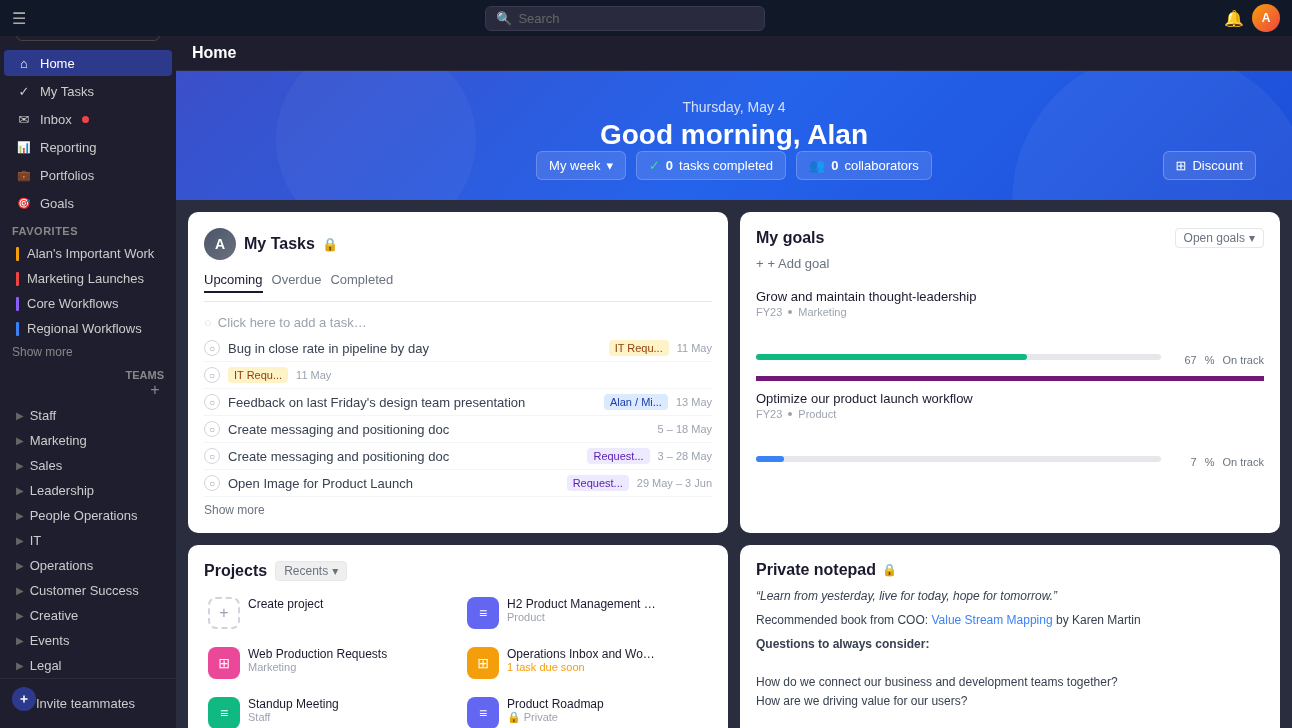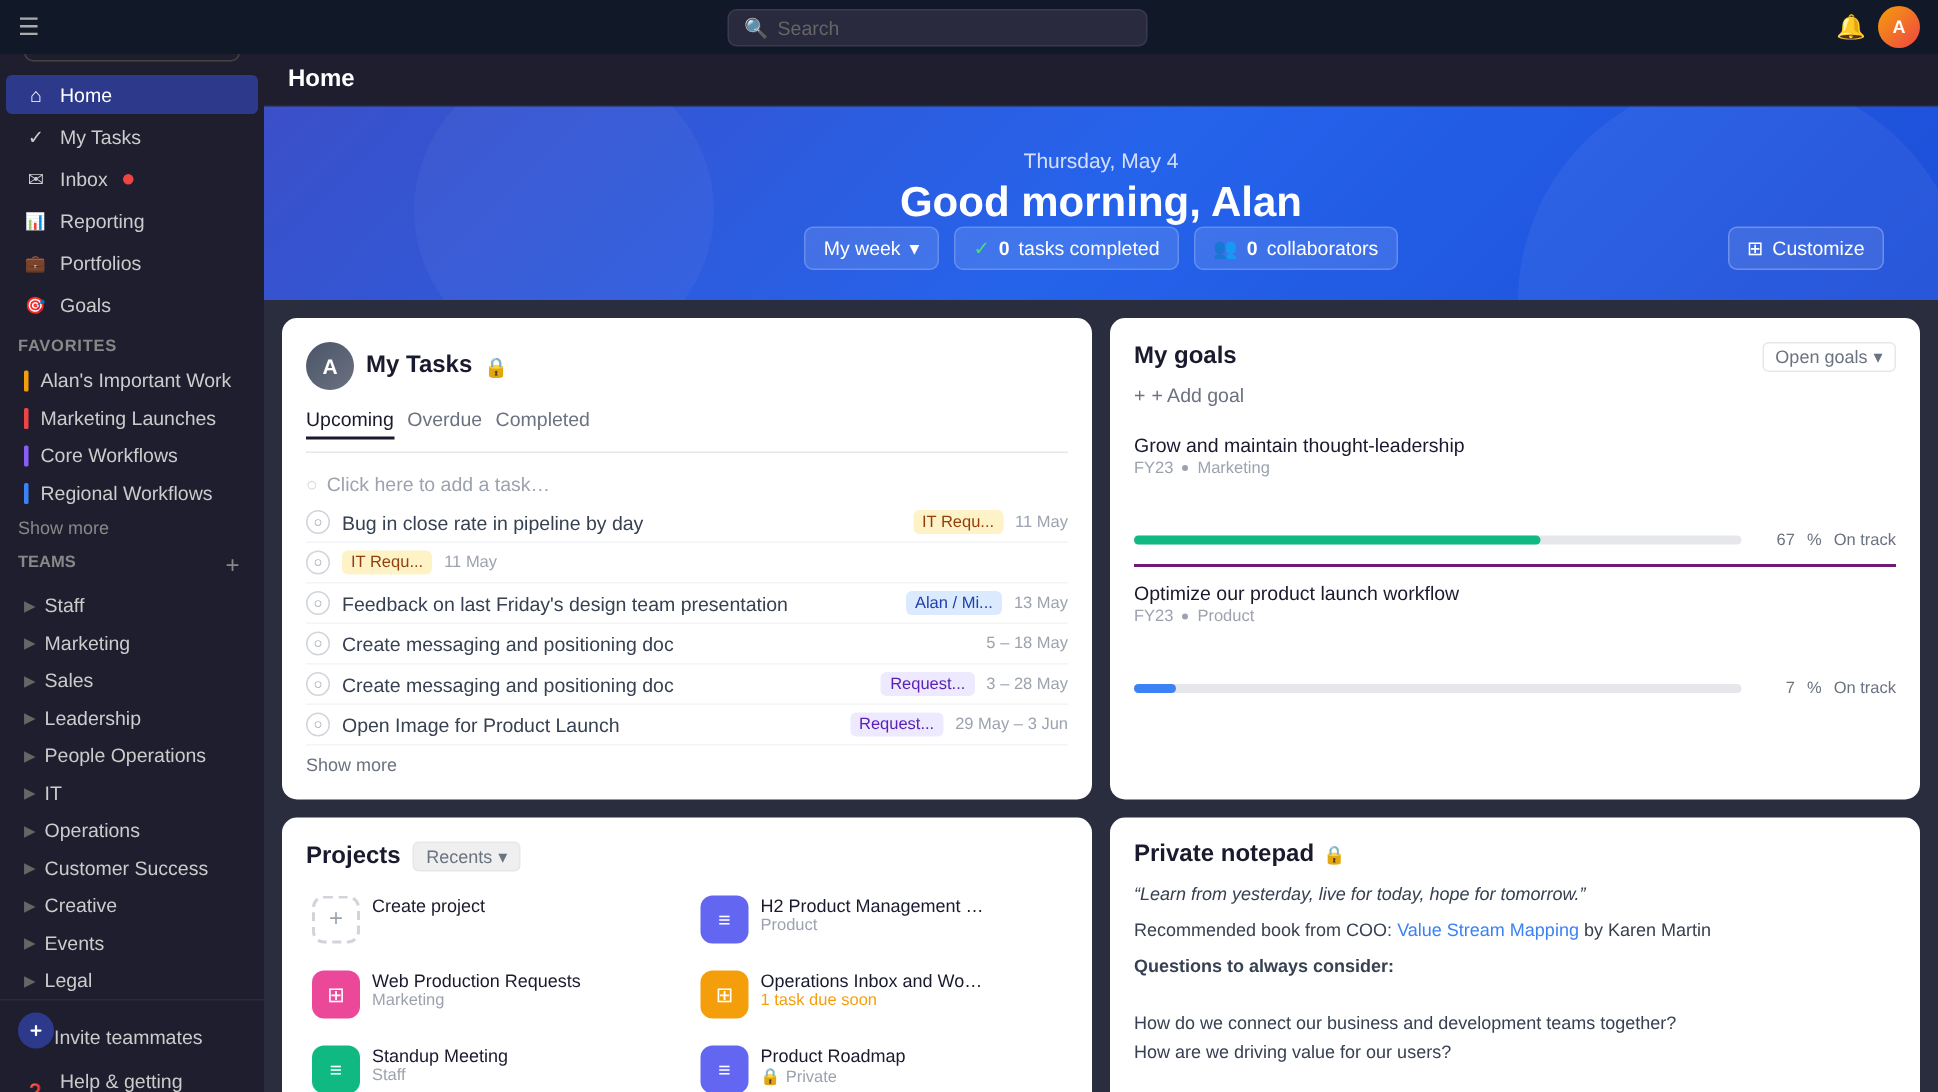--- a/index.html
+++ b/index.html
@@ -16,21 +16,21 @@
 
     .nav-item { display: flex; align-items: center; gap: 8px; padding: 5px 12px; cursor: pointer; color: #ccc; border-radius: 4px; margin: 1px 4px; }
     .nav-item.active { background: #2d3a8c; color: #fff; }
     .nav-icon { width: 16px; height: 16px; display: flex; align-items: center; justify-content: center; flex-shrink: 0; }
 
     .sidebar-section { padding: 8px 12px 4px; font-size: 11px; color: #888; font-weight: 600; text-transform: uppercase; letter-spacing: 0.5px; }
 
     .fav-item { display: flex; align-items: center; gap: 8px; padding: 4px 12px; cursor: pointer; color: #ccc; border-radius: 4px; margin: 1px 4px; }
     .fav-bar { width: 3px; height: 14px; border-radius: 1px; flex-shrink: 0; }
 
-    .teams-header { display: flex; align-items: flex-start; justify-content: space-between; padding: 6px 12px 4px; }
+    .teams-header { display: flex; align-items: flex-end; justify-content: space-between; padding: 6px 12px 4px; flex-direction: column; }
     .teams-label { font-size: 11px; color: #888; font-weight: 600; text-transform: uppercase; }
     .add-btn { background: none; border: none; color: #888; cursor: pointer; font-size: 16px; width: 18px; height: 18px; display: flex; align-items: center; justify-content: center; border-radius: 3px; }
 
     .team-item { display: flex; align-items: center; gap: 6px; padding: 4px 12px; cursor: pointer; color: #ccc; border-radius: 4px; margin: 1px 4px; }
     .chevron { font-size: 10px; color: #666; }
 
     .invite-btn { display: flex; align-items: flex-end; gap: 0; padding: 8px 12px; cursor: pointer; color: #ccc; margin-top: auto; border-top: 1px solid #2a2a3e; }
     .invite-circle { width: 24px; height: 24px; border-radius: 50%; background: #2d3a8c; display: flex; align-items: center; justify-content: center; font-size: 16px; flex-shrink: 0; }
 
     .show-more { padding: 4px 12px; color: #888; font-size: 12px; cursor: pointer; }
@@ -86,26 +86,26 @@
     .task-name { flex: 1; font-size: 13px; color: #374151; }
     .task-tag { padding: 2px 6px; border-radius: 4px; font-size: 11px; font-weight: 500; }
     .tag-yellow { background: #fef3c7; color: #92400e; }
     .tag-blue { background: #dbeafe; color: #1e40af; }
     .tag-purple { background: #ede9fe; color: #5b21b6; }
     .task-date { font-size: 11px; color: #9ca3af; white-space: nowrap; }
     .add-task { display: flex; align-items: center; gap: 6px; color: #9ca3af; font-size: 13px; padding: 5px 0; cursor: pointer; }
     .show-more-tasks { color: #6b7280; font-size: 12px; cursor: pointer; padding: 6px 0 0; }
 
     
-    .goal-row { padding: 10px 0; border-bottom: 2px solid #701a75; }
+    .goal-row { padding: 10px 0; border-bottom: 5px solid #701a75; }
     .goal-row:last-child { border-bottom: none; }
     .goal-name { font-size: 13px; font-weight: 500; color: #1a1a2e; margin-bottom: 2px; }
     .goal-meta { display: flex; align-items: center; gap: 6px; font-size: 11px; color: #9ca3af; margin-bottom: 6px; }
     .goal-dot { width: 4px; height: 4px; border-radius: 50%; background: #9ca3af; }
-    .goal-progress-row { display: flex; align-items: center; gap: 8px; margin-top: 36px; }
+    .goal-progress-row { display: flex; gap: 8px; margin-top: 36px; }
     .goal-bar-bg { flex: 1; height: 6px; background: #e5e7eb; border-radius: 3px; }
     .goal-bar-fill { height: 6px; border-radius: 3px; }
     .bar-green { background: #10b981; }
     .bar-blue { background: #3b82f6; }
     .goal-pct { font-size: 11px; color: #6b7280; min-width: 28px; text-align: right; }
     .goal-status { font-size: 11px; color: #6b7280; }
     .add-goal { display: flex; align-items: center; gap: 4px; color: #6b7280; font-size: 13px; cursor: pointer; margin-bottom: 8px; }
 
     
     .projects-header { display: flex; align-items: center; gap: 8px; margin-bottom: 12px; }
@@ -280,21 +280,21 @@
         <strong>0</strong>
         <span>tasks completed</span>
       </button>
       <button class="hero-stat-btn">
         <span>👥</span>
         <strong>0</strong>
         <span>collaborators</span>
       </button>
       <button class="customize-btn" style="position:absolute;right:12px;">
         <span>⊞</span>
-        <span>Customize</span>
+        <span>Discount</span>
       </button>
     </div>
   </div>
 
   <div class="content-area">
 
     <div class="card">
       <div class="card-header">
         <div class="avatar-sm">
           <div class="avatar-sm-img">A</div>

